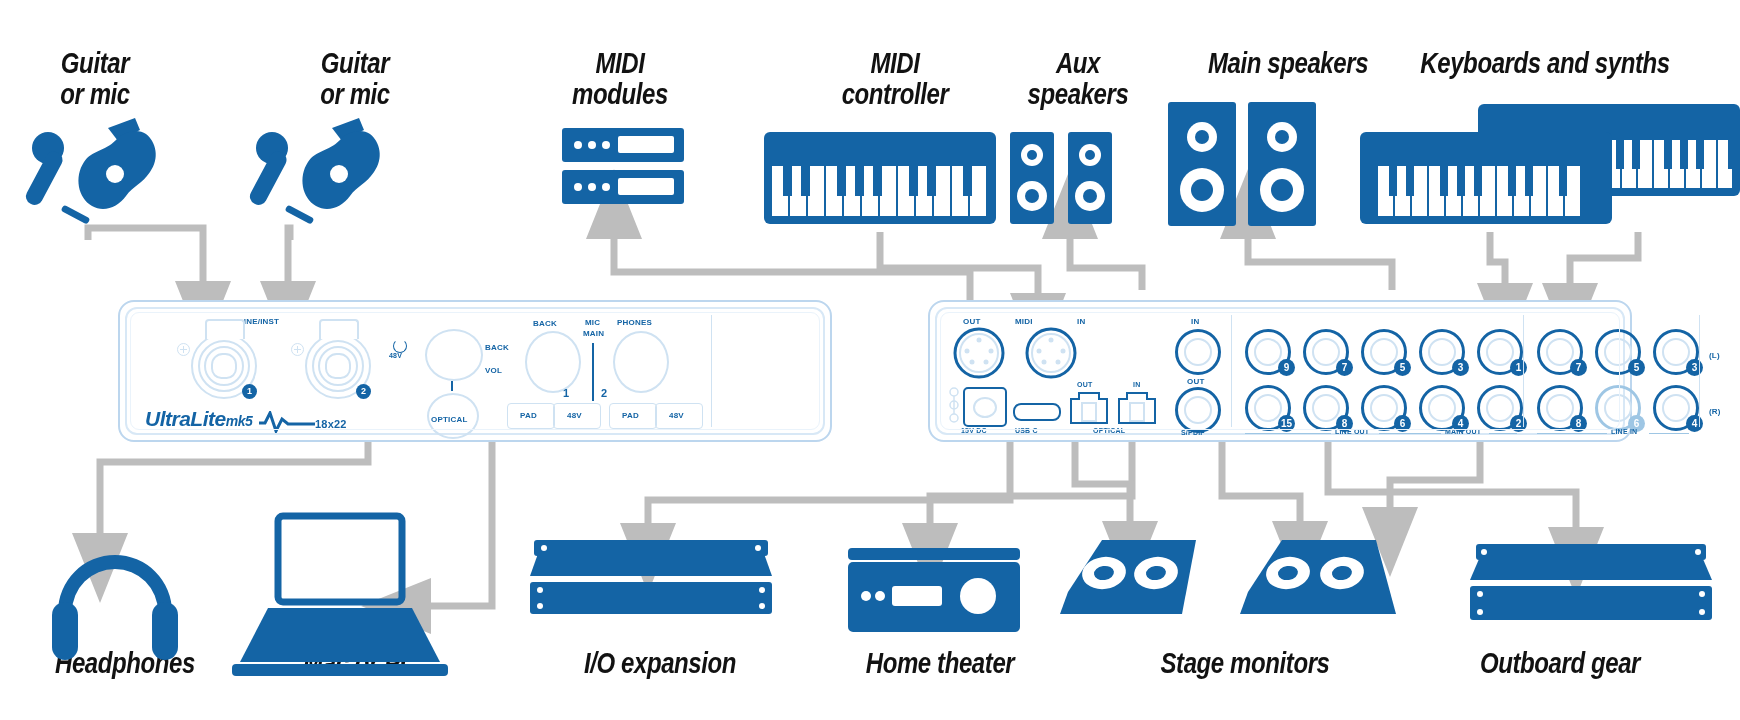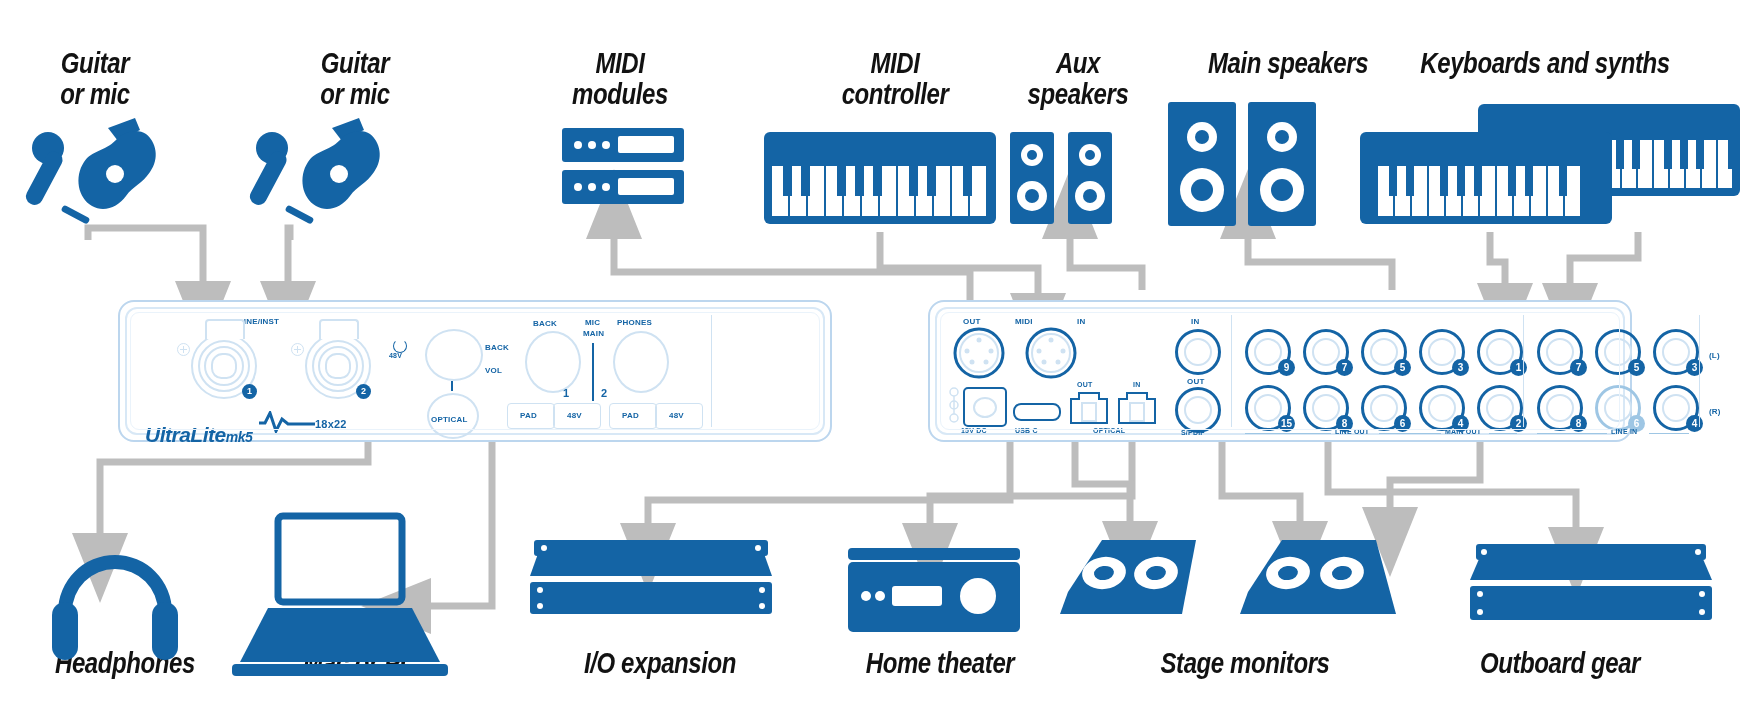--- a/index.html
+++ b/index.html
@@ -389,21 +389,21 @@
       <div class="btn" style="left:420px;top:88px;width:46px;height:24px;"></div>
       <div class="pt" style="left:434px;top:96px;">48V</div>
 
       <div class="btn" style="left:476px;top:88px;width:46px;height:24px;"></div>
       <div class="pt" style="left:489px;top:96px;">PAD</div>
       <div class="btn" style="left:522px;top:88px;width:46px;height:24px;"></div>
       <div class="pt" style="left:536px;top:96px;">48V</div>
 
       <div class="sep" style="left:578px;top:0;height:112px;"></div>
 
-      <div class="logo" style="left:12px;top:92px;font-size:21px;letter-spacing:-.5px;margin-top:16px;">
+      <div class="logo" style="left:12px;top:92px;font-size:21px;letter-spacing:-.5px;">
         <span>UltraLite</span><span style="font-size:14px;">mk5</span>
       </div>
       <svg style="position:absolute;left:124px;top:96px;" width="60" height="22" viewBox="0 0 60 22">
         <path d="M2,12 L8,12 L13,2 L19,20 L25,8 L31,13 L58,13" stroke="#1464a5" stroke-width="3" fill="none"></path>
       </svg>
       <div class="pt" style="left:182px;top:103px;font-size:11px;">18x22</div>
     </div>
   </div>
 
   <div class="chassis" style="left:928px;top:300px;width:700px;height:138px;">

